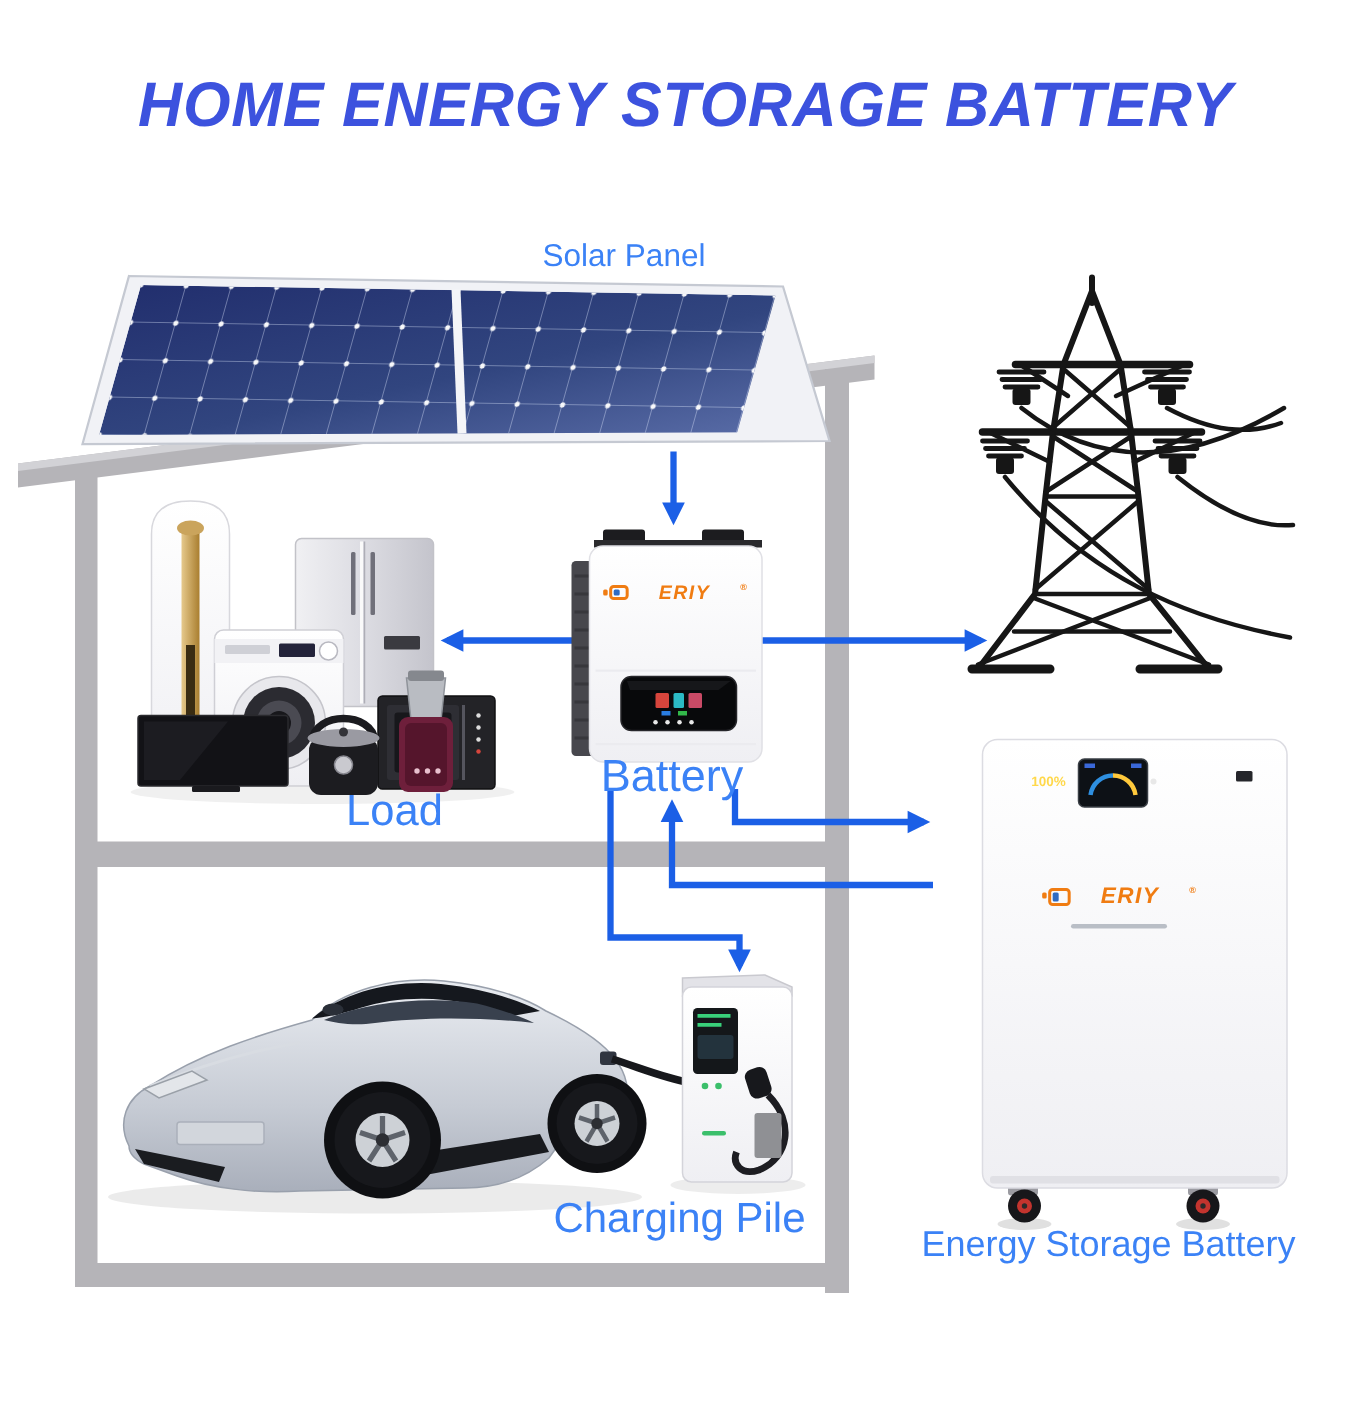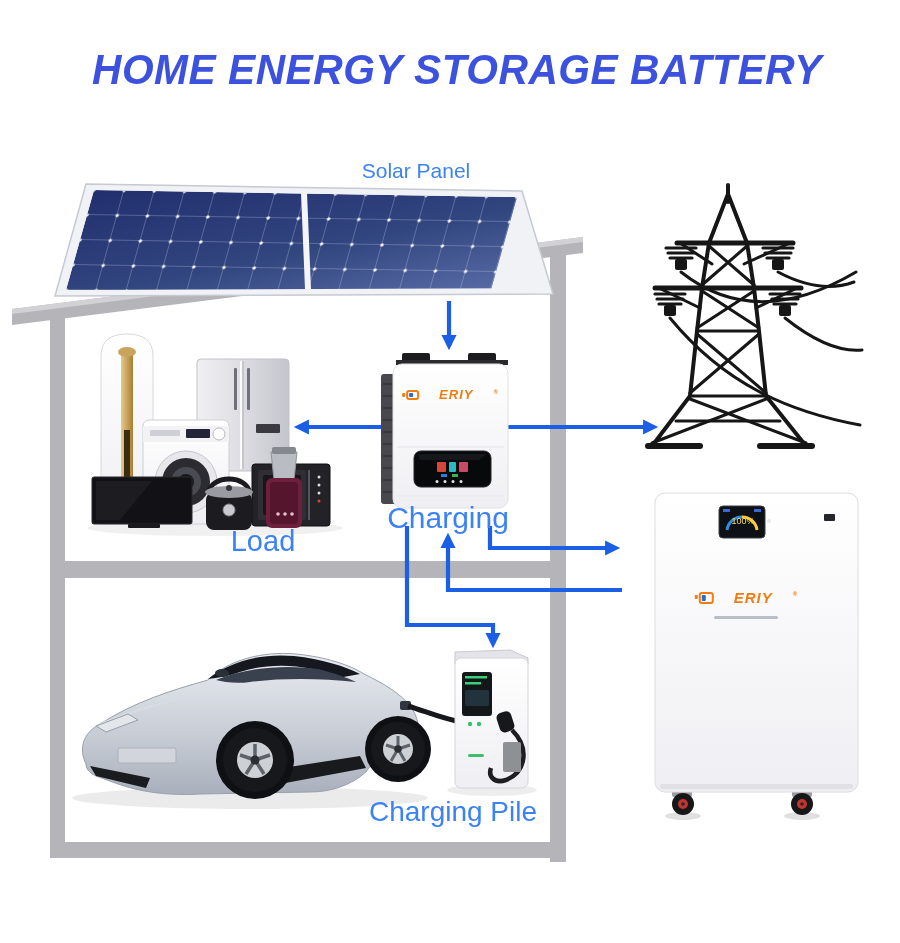--- a/index.html
+++ b/index.html
@@ -23,22 +23,22 @@
   .eicon{width:13px;height:10px;border:2px solid #f07c12;border-radius:3px;position:relative;
          display:inline-block;box-sizing:border-box;margin-top:1px;}
   .eicon::before{content:"";position:absolute;left:1px;top:1px;bottom:1px;width:4px;
          background:#2f6bc2;border-radius:1px;}
   .eicon::after{content:"";position:absolute;left:-6px;top:1px;width:3px;height:4px;
          background:#f07c12;border-radius:1px;}
   .eriy-inverter{left:452px;top:389px;}
   .eriy-battery{left:748px;top:591px;}
   .eriy-battery .etext{font-size:15px;line-height:14px;}
   .eriy-battery .eicon{width:15px;height:12px;margin-top:1px;}
-  .soc{position:absolute;left:743px;top:516px;transform:translateX(-50%);
-       font-size:9px;font-weight:normal;color:#ffd84a;letter-spacing:0;}
+  .soc{position:absolute;left:699px;top:516px;transform:translateX(-50%);
+       font-size:9px;font-weight:bold;color:#ffd84a;letter-spacing:0;}
 </style>
 </head>
 <body>
 
 <div id="stage">
 
 <svg class="canvas" width="900" height="943" viewBox="0 0 900 943">
   <defs>
     <marker id="ah" viewBox="0 0 10 10" refX="7" refY="5" markerWidth="4" markerHeight="4" orient="auto-start-reverse">
       <path d="M0.5,0.5 L9.5,5 L0.5,9.5 Z" fill="#1b5fe6"></path>
@@ -301,23 +301,24 @@
       <rect x="754" y="509" width="7" height="3" fill="#3a68d8"></rect>
       <circle cx="769" cy="521" r="2" fill="#e8e8e8"></circle>
     </g>
     <rect x="824" y="514" width="11" height="7" rx="1" fill="#25262b"></rect>
     <rect x="714" y="616" width="64" height="3" rx="1.5" fill="#b9bec6"></rect>
   </g>
 </svg>
 
 <div class="page-title">HOME ENERGY STORAGE BATTERY</div>
 <div class="glabel lbl-solar">Solar Panel</div>
-<div class="glabel lbl-inverter">Charging</div>
+<div class="glabel lbl-inverter">Battery</div>
 <div class="glabel lbl-load">Load</div>
 <div class="glabel lbl-pile">Charging Pile</div>
+<div class="glabel lbl-batt">Energy Storage Battery</div>
 
 <div class="eriy eriy-inverter">
   <span class="eicon"></span>
   <span class="etext">ERIY</span>
   <sup>®</sup>
 </div>
 <div class="eriy eriy-battery">
   <span class="eicon"></span>
   <span class="etext">ERIY</span>
   <sup>®</sup>

